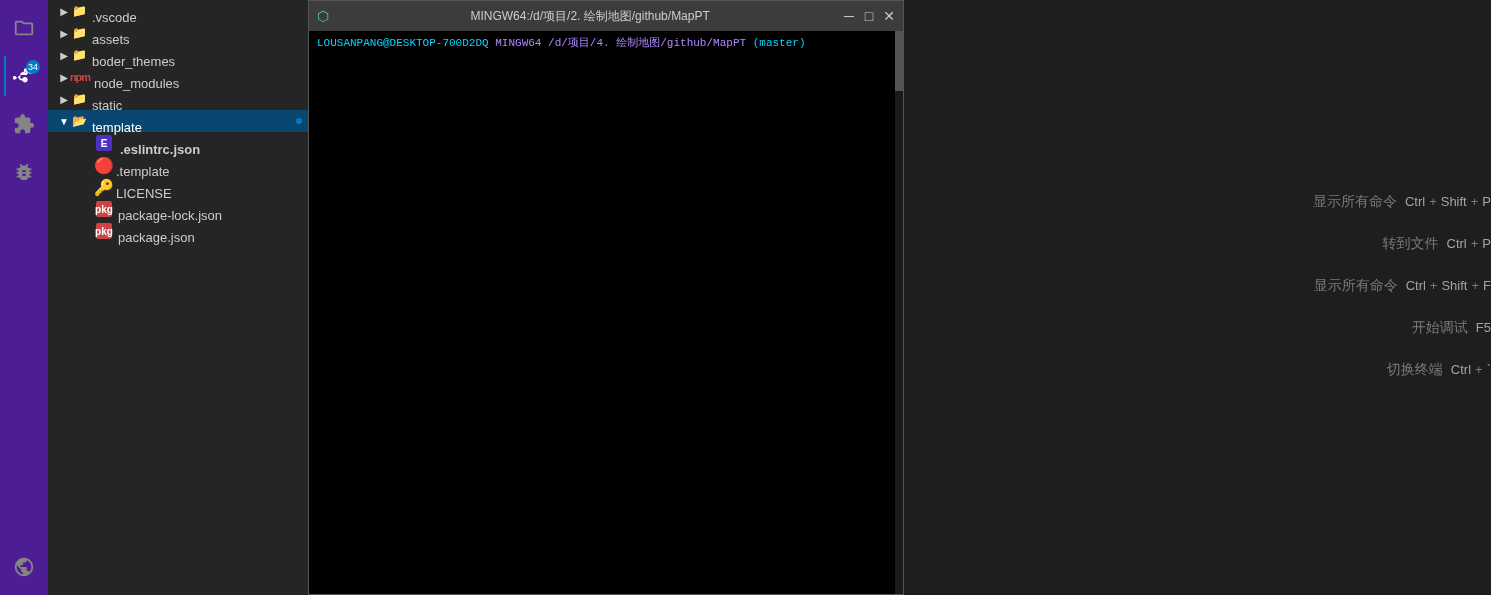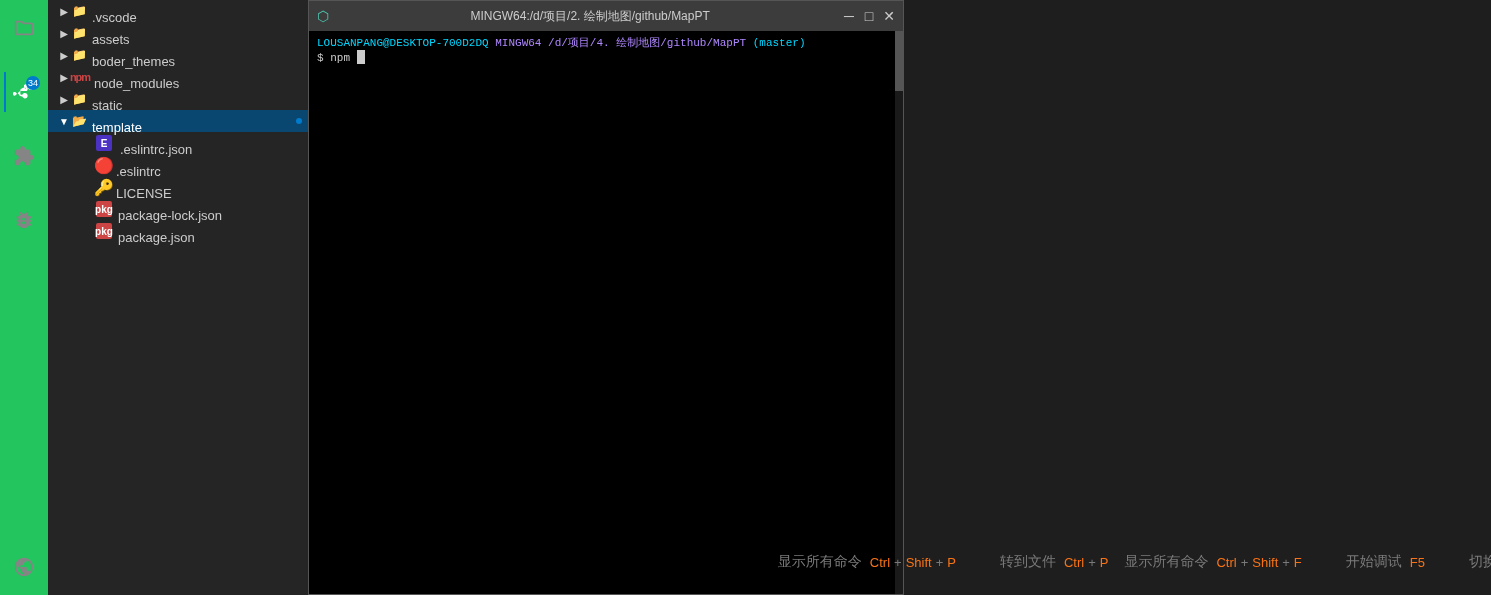--- a/index.html
+++ b/index.html
@@ -8,26 +8,26 @@
       height: 595px;
       background: #1e1e1e;
       display: flex;
       font-family: 'Segoe UI', sans-serif;
       overflow: hidden;
     }
 
     
     .activity-bar {
       width: 48px;
-      background: #22c55e;
+      background: #4c1d95;
       display: flex;
       flex-direction: column;
       align-items: center;
       padding-top: 8px;
-      gap: 24px;
+      gap: 8px;
       flex-shrink: 0;
     }
     .activity-icon {
       width: 40px;
       height: 40px;
       display: flex;
       align-items: center;
       justify-content: center;
       color: #858585;
       font-size: 20px;
@@ -242,44 +242,43 @@
 
     
     .shortcuts-panel {
       position: absolute;
       right: 0;
       top: 0;
       width: calc(100% - 596px);
       height: 100%;
       background: #1e1e1e;
       display: flex;
-      flex-direction: row;
+      flex-direction: column;
       justify-content: center;
       align-items: flex-end;
-      padding-right: 60px;
     }
     .shortcut-row {
       display: flex;
       align-items: center;
       margin-bottom: 24px;
       gap: 8px;
     }
     .shortcut-label {
       color: #7a7a7a;
       font-size: 14px;
       min-width: 100px;
       text-align: right;
     }
     .shortcut-keys {
       display: flex;
       align-items: center;
       gap: 4px;
     }
     .key {
-      color: #f97316;
+      color: #a3a3a3;
       font-size: 13px;
     }
     .key-plus {
       color: #7a7a7a;
       font-size: 13px;
     }
   </style>
 </head>
 <body>
 
@@ -349,27 +348,27 @@
   <div class="sidebar-item selected" style="padding-left: 8px;">
     <span class="arrow">▼</span>
     <span class="file-icon" style="color:#dcb67a;">📂</span>
     <span class="label">template</span>
     <span class="badge-dot"></span>
   </div>
 
   <div class="sidebar-item" style="padding-left: 32px;">
     <span class="arrow" style="width:16px;"></span>
     <span class="file-icon icon-eslint" style="font-size:10px;width:16px;height:16px;background:#4b32c3;border-radius:2px;color:white;display:flex;align-items:center;justify-content:center;font-weight:bold;">E</span>
-    <span class="label" style="margin-left:4px;">.eslintrc.json</span>
+    <span class="label" style="margin-left:4px;font-weight:bold;">.eslintrc.json</span>
   </div>
 
   <div class="sidebar-item" style="padding-left: 32px;">
     <span class="arrow" style="width:16px;"></span>
     <span class="file-icon" style="font-size:16px;">🔴</span>
-    <span class="label">.eslintrc</span>
+    <span class="label">.template</span>
   </div>
 
   <div class="sidebar-item" style="padding-left: 32px;">
     <span class="arrow" style="width:16px;"></span>
     <span class="file-icon" style="font-size:16px; color:#f5a623;">🔑</span>
     <span class="label">LICENSE</span>
   </div>
 
   <div class="sidebar-item" style="padding-left: 32px;">
     <span class="arrow" style="width:16px;"></span>
@@ -399,25 +398,20 @@
       </div>
     </div>
     <div class="terminal-body">
       <div class="terminal-prompt-line">
         <span class="terminal-user">LOUSANPANG@DESKTOP-700D2DQ</span>
         <span> </span>
         <span class="terminal-path">MINGW64 /d/项目/4. 绘制地图/github/MapPT</span>
         <span> </span>
         <span class="terminal-branch">(master)</span>
       </div>
-      <div class="terminal-cmd-line">
-        <span class="terminal-dollar">$ </span>
-        <span class="terminal-cmd">npm</span>
-        <span class="terminal-cursor"></span>
-      </div>
       <div class="terminal-scrollbar">
         <div class="terminal-scrollbar-thumb"></div>
       </div>
     </div>
   </div>
 
   <div class="shortcuts-panel">
 
     <div class="shortcut-row">
       <span class="shortcut-label">显示所有命令</span>

